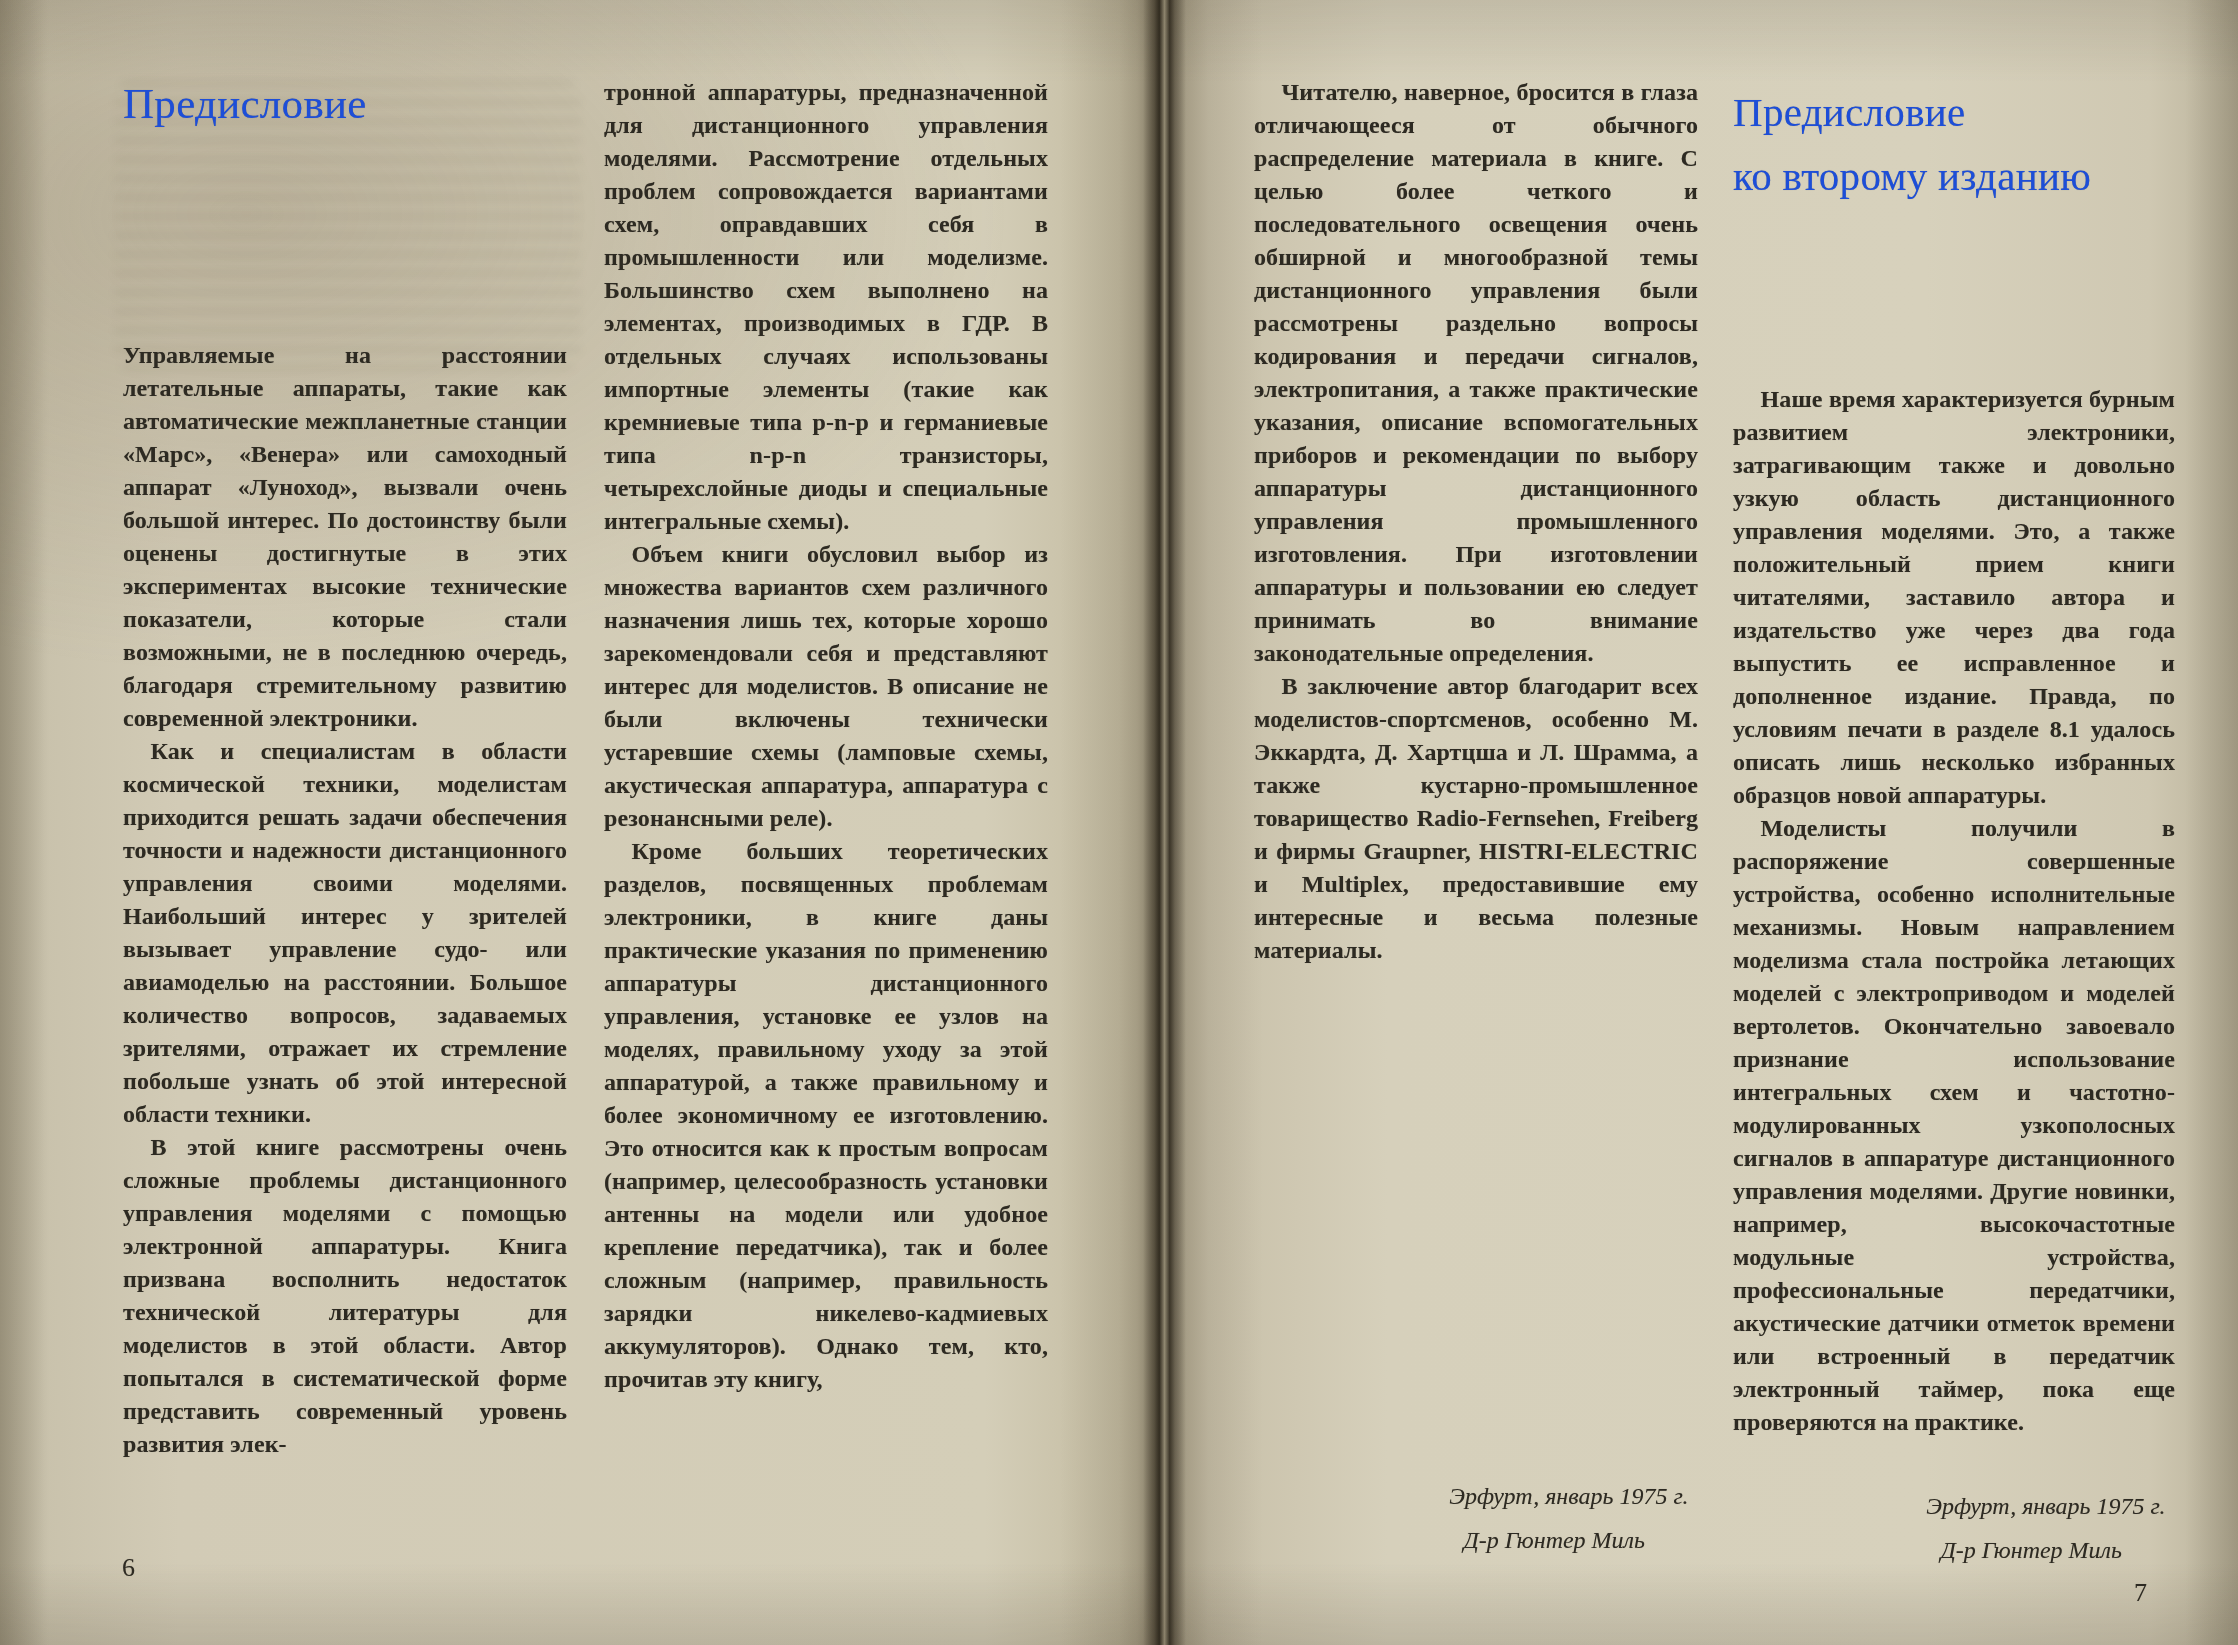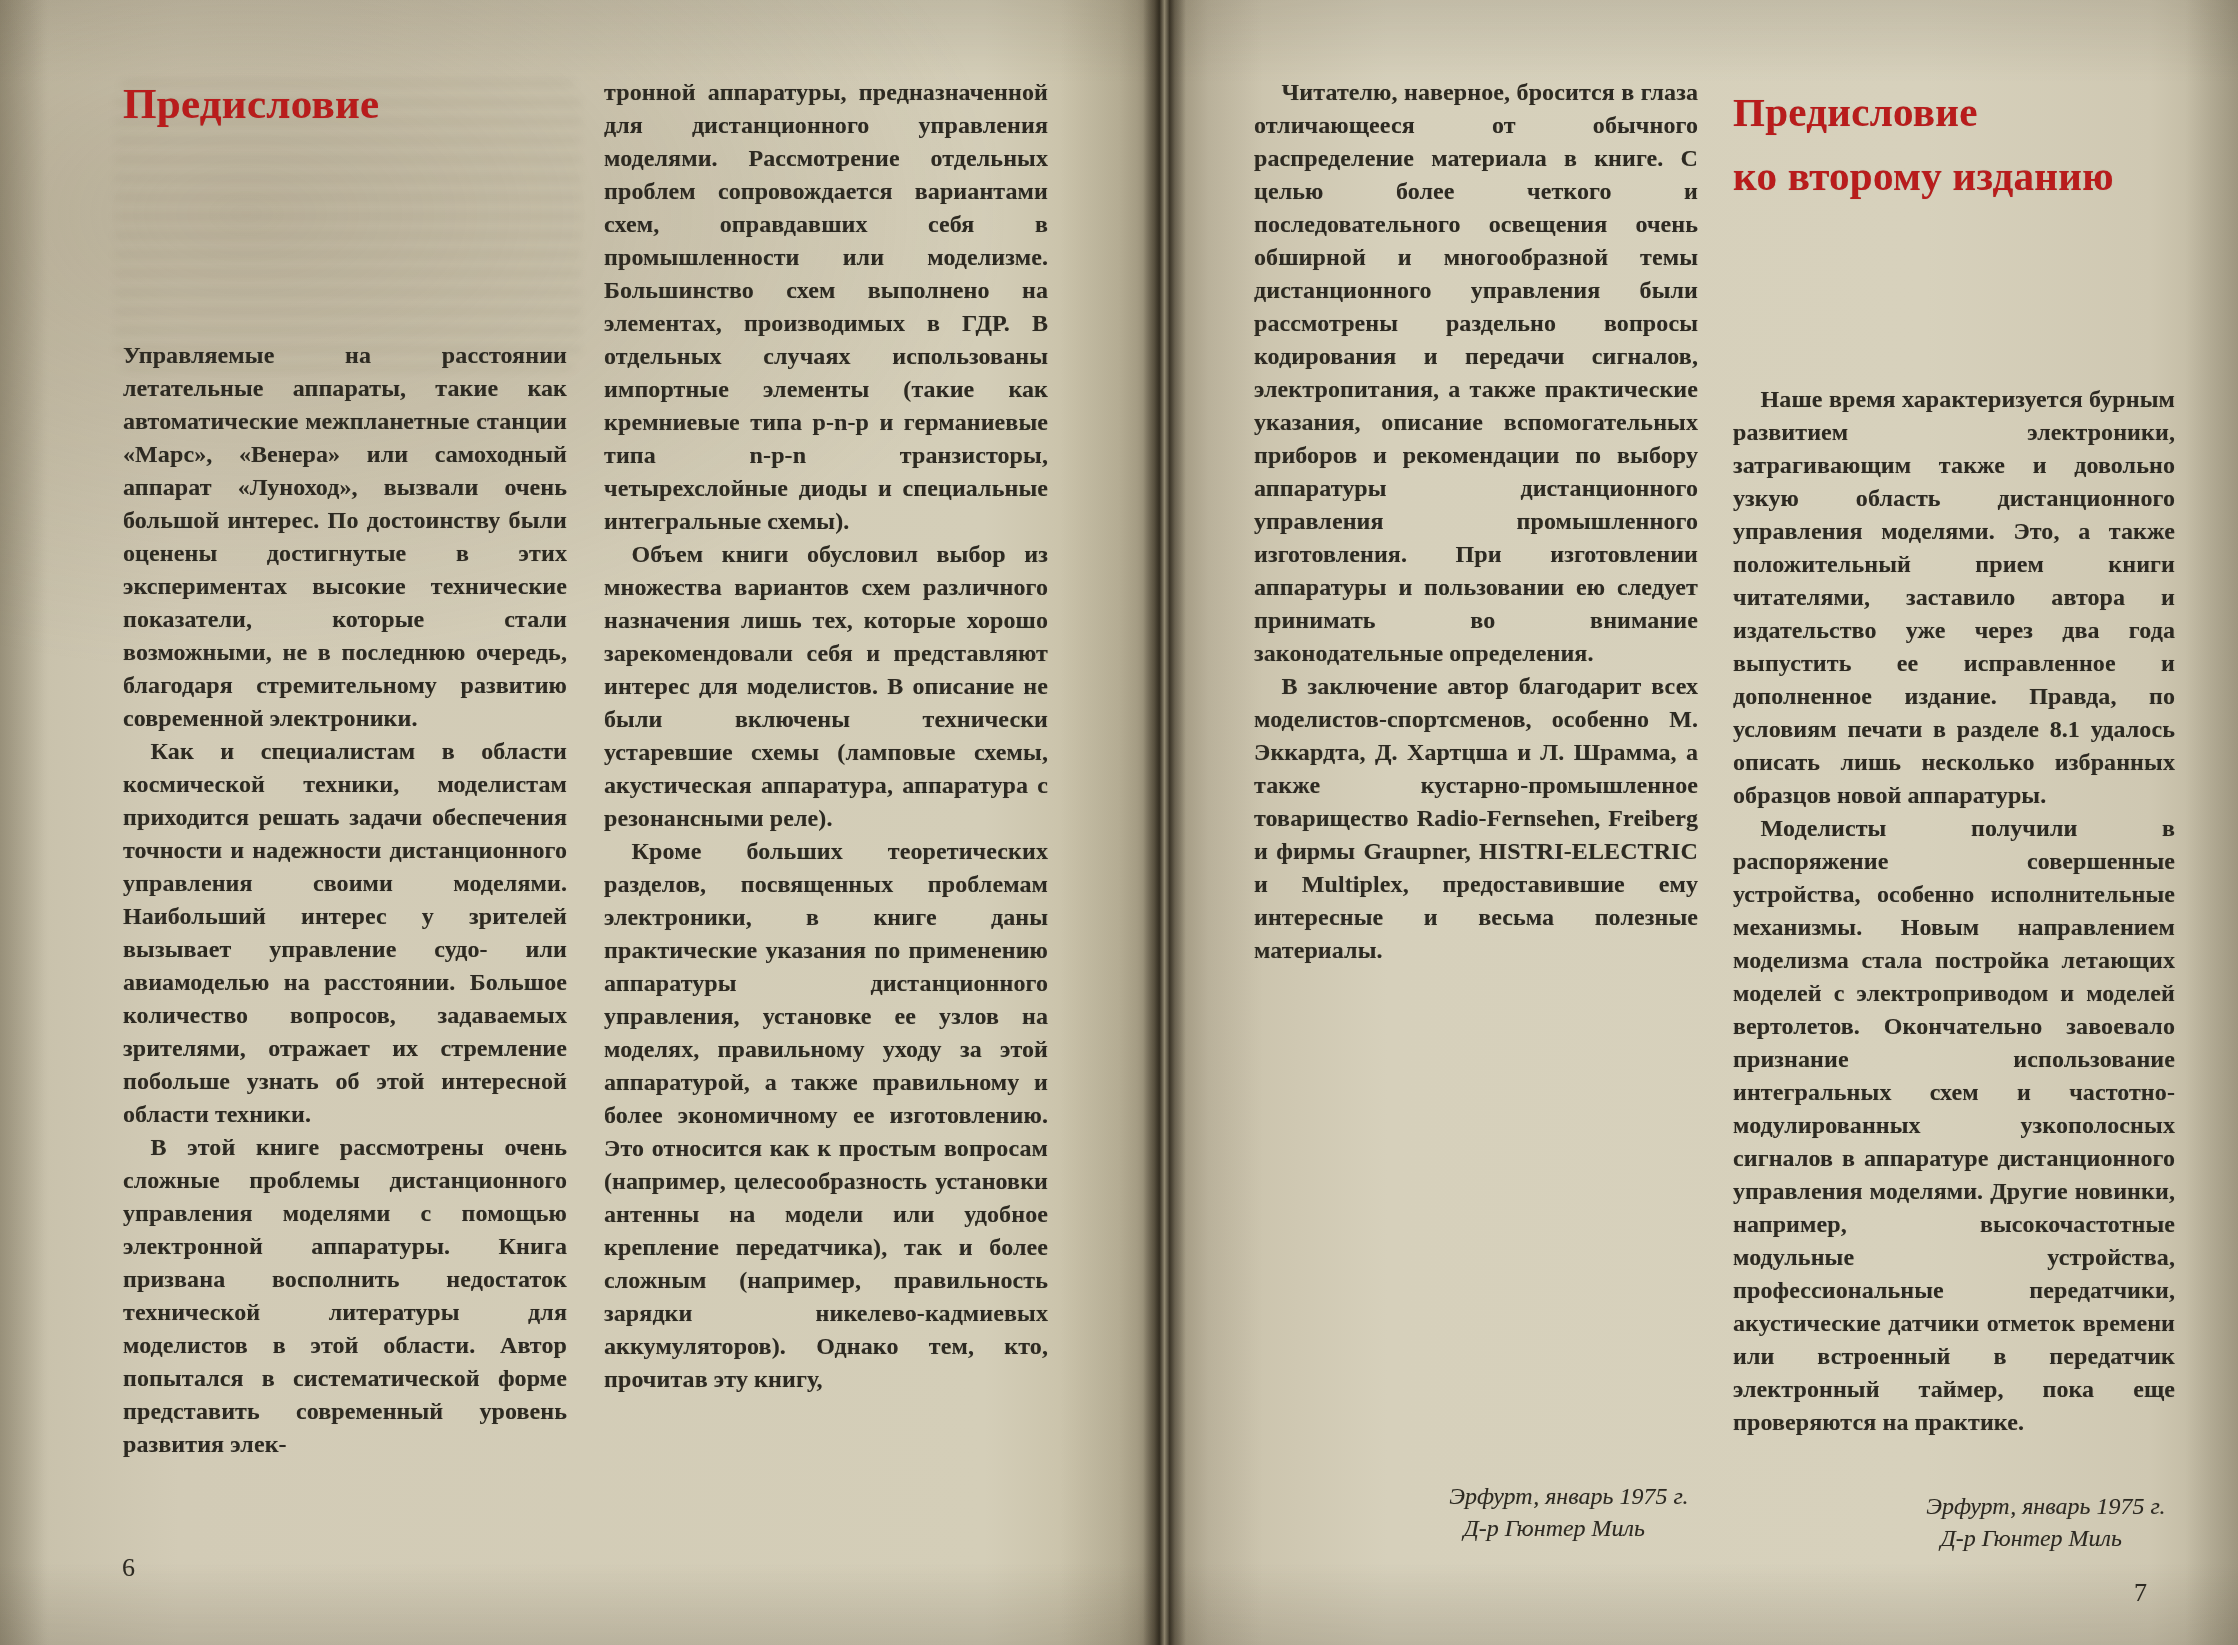--- a/index.html
+++ b/index.html
@@ -27,22 +27,22 @@
     position: absolute; top: 0; bottom: 0; left: 1143px; width: 43px; pointer-events: none;
     background: linear-gradient(90deg, rgba(0,0,0,0) 0%, rgba(45,38,26,0.50) 26%, rgba(30,25,16,0.78) 38%, rgba(165,156,130,0.45) 50%, rgba(30,25,16,0.72) 62%, rgba(45,38,26,0.40) 74%, rgba(0,0,0,0) 100%);
   }
   .ghost-text {
     position: absolute; left: 114px; top: 80px; width: 467px; height: 291px;
     background: repeating-linear-gradient(180deg, rgba(95,85,62,0.20) 0px, rgba(95,85,62,0.20) 6.8px, rgba(0,0,0,0) 6.8px, rgba(0,0,0,0) 19px);
     filter: blur(4.1px); opacity: 0.45; border-radius: 16.3px; pointer-events: none;
   }
   .title {
     position: absolute;
-    font-weight: bold;
-    color: #b91c1c;
+    font-weight: normal;
+    color: #1d4ed8;
     letter-spacing: 0.3px;
     text-shadow: 0 0 0.7px rgba(50,42,30,0.35);
   }
   #title-left { left: 123px; top: 80px; font-size: 43px; line-height: 47px; margin: 0; }
   #title-right { left: 1733px; top: 80px; width: 474px; font-size: 41px; line-height: 64px; margin: 0; }
   .col {
     position: absolute;
     width: 444px;
     font-size: 24px;
     line-height: 33px;
@@ -63,21 +63,21 @@
     width: 444px;
     font-size: 24px;
     line-height: 32px;
     font-style: italic;
     text-align: right;
     text-shadow: 0 0 0.7px rgba(55,48,35,0.28);
   }
   #signature-1 { left: 1254px; top: 1480px; }
   #signature-2 { left: 1733px; top: 1490px; width: 442px; }
   .signature .sig-line-1 { padding-right: 9.5px; }
-  .signature .sig-line-2 { padding-right: 53px; }
+  .signature .sig-line-2 { padding-right: 53px; margin-top: 12px; }
   .page-number {
     position: absolute;
     font-size: 26px;
     color: #2d2a22;
     text-shadow: 0 0 0.7px rgba(55,48,35,0.28);
   }
   #page-number-left  { left: 122px;  top: 1553px; }
   #page-number-right { left: 2134px; top: 1578px; }
 </style>
 </head>

